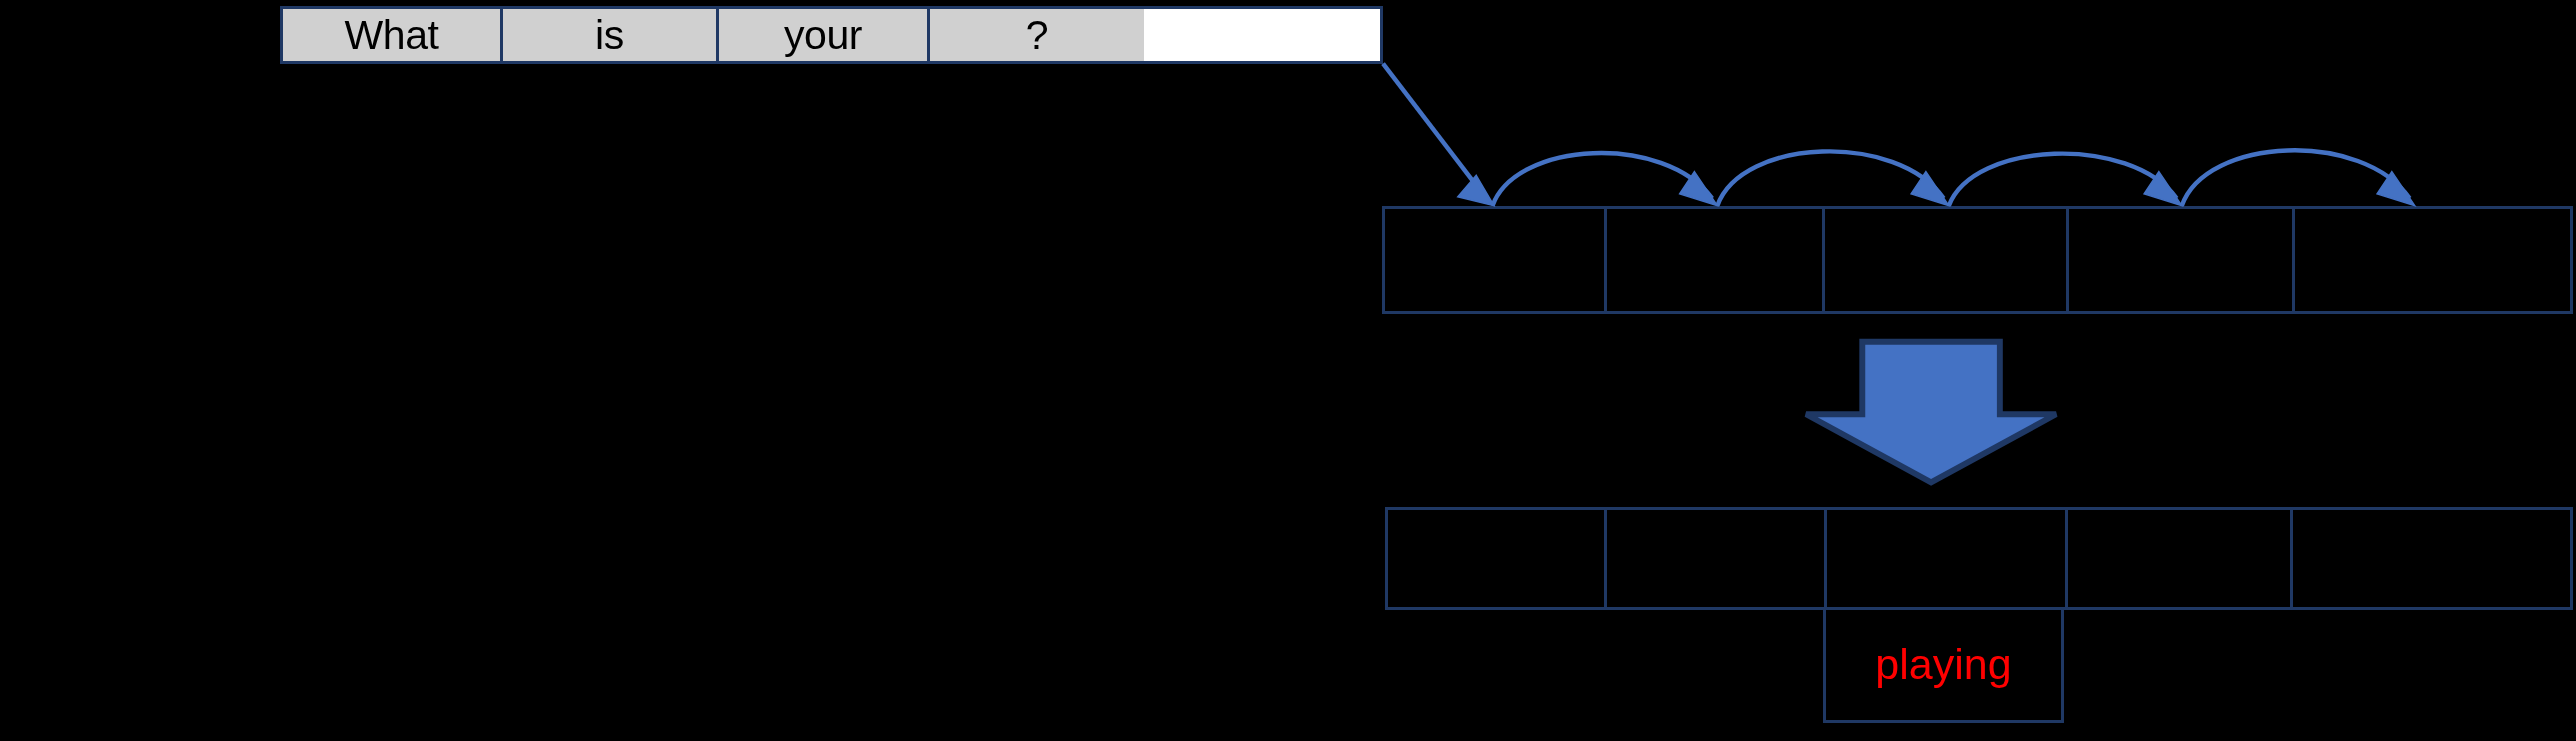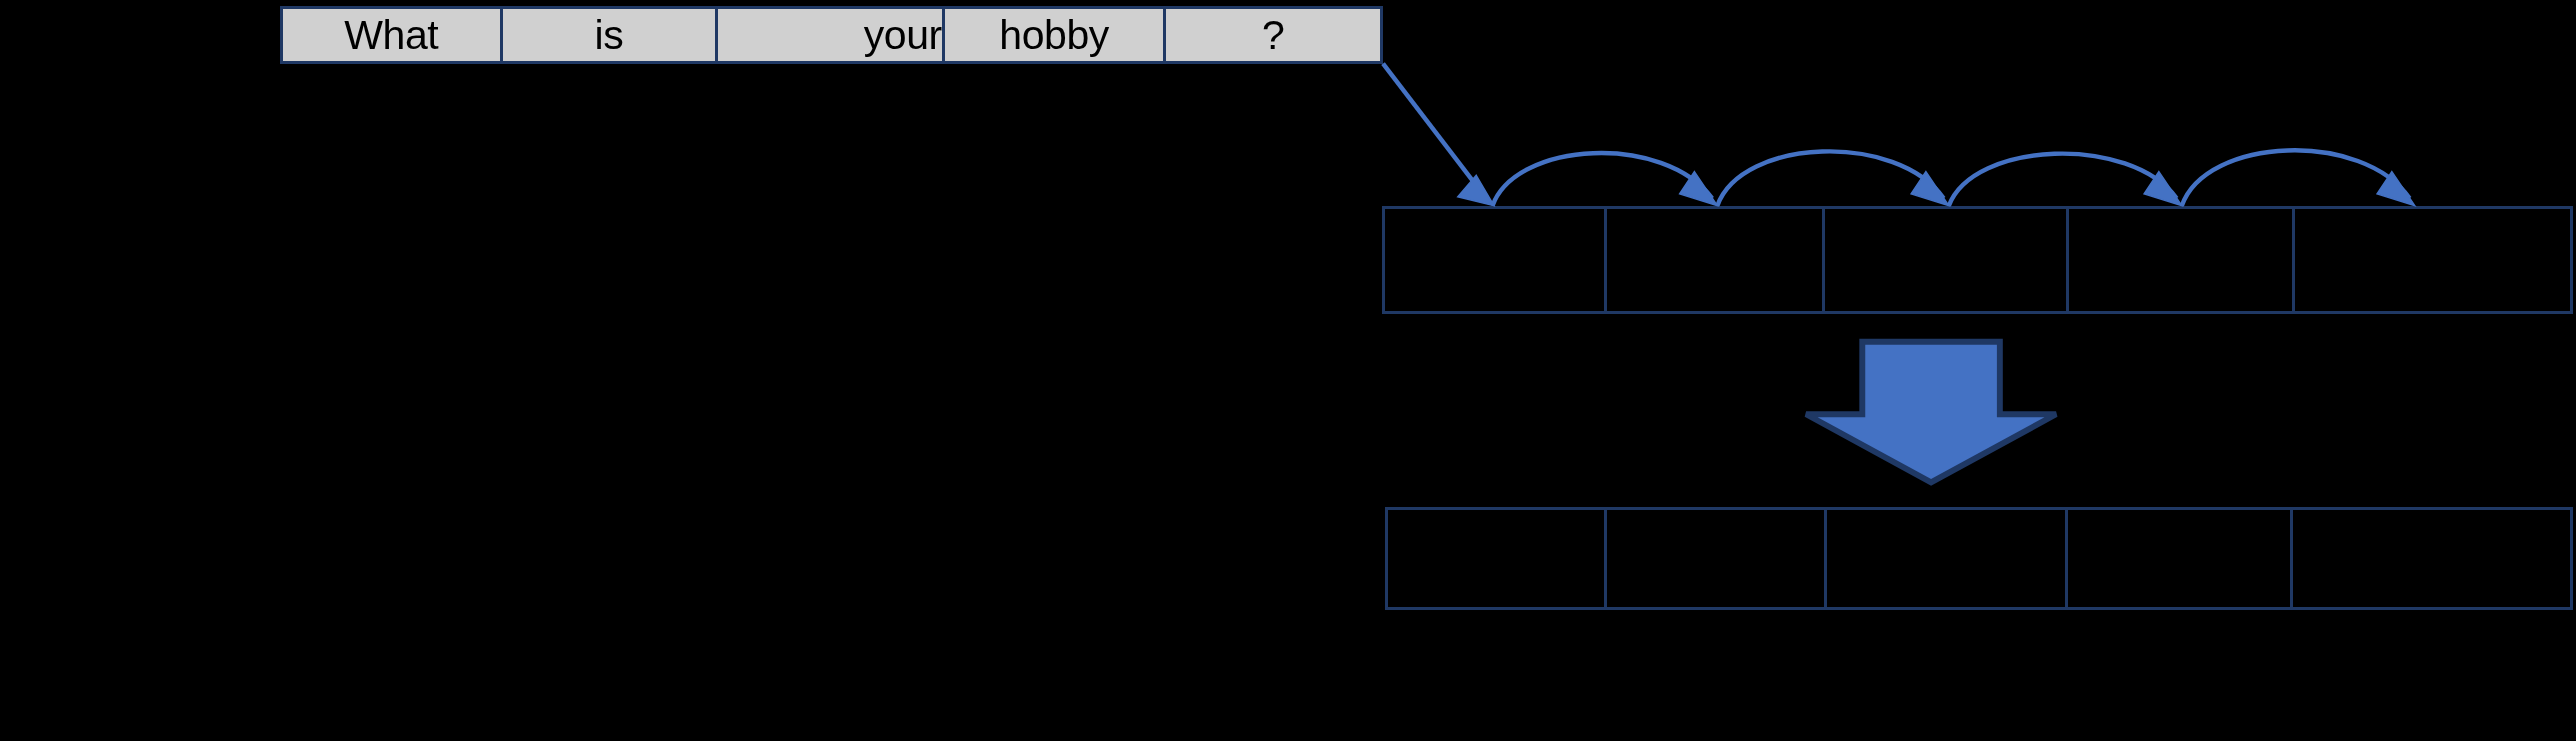--- a/index.html
+++ b/index.html
@@ -118,25 +118,22 @@
 
 <div id="stage">
 
   <div class="grid" id="source-table">
     <div class="cell" style="width:220px;">
       <span class="cell-label">What</span>
     </div>
     <div class="cell" style="width:216px;">
       <span class="cell-label">is</span>
     </div>
-    <div class="cell" style="width:227px;justify-content:flex-end;">
+    <div class="cell" style="width:211px;">
       <span class="cell-label">your</span>
-    </div>
-    <div class="cell" style="width:222px;">
-      <span class="cell-label">hobby</span>
     </div>
     <div class="cell" style="width:214px;">
       <span class="cell-label">?</span>
     </div>
   </div>
 
   <div class="grid" id="encoder-table">
     <div class="cell" style="width:222px;">
       <span class="cell-label"></span>
     </div>
@@ -165,20 +162,23 @@
       <span class="cell-label"></span>
     </div>
     <div class="cell" style="width:225px;">
       <span class="cell-label"></span>
     </div>
     <div class="cell" style="width:276px;">
       <span class="cell-label"></span>
     </div>
   </div>
 
+  <div id="output-token-cell">
+    <span class="token-text">playing</span>
+  </div>
 
   <svg id="arrow-layer" viewBox="0 0 3483 1003" width="2576" height="742" xmlns="http://www.w3.org/2000/svg">
 
     <g>
       <line x1="1870" y1="86" x2="2011" y2="270" stroke="#4472C4" stroke-width="6" fill="none"></line>
       <polygon points="1996,237 2020,278 1971,266" fill="#4472C4" stroke="#4472C4" stroke-width="2"></polygon>
     </g>
 
     <g>
       <path d="M 2018 278 C 2050 190 2250 180 2315 268" stroke="#4472C4" stroke-width="6" fill="none"></path>

